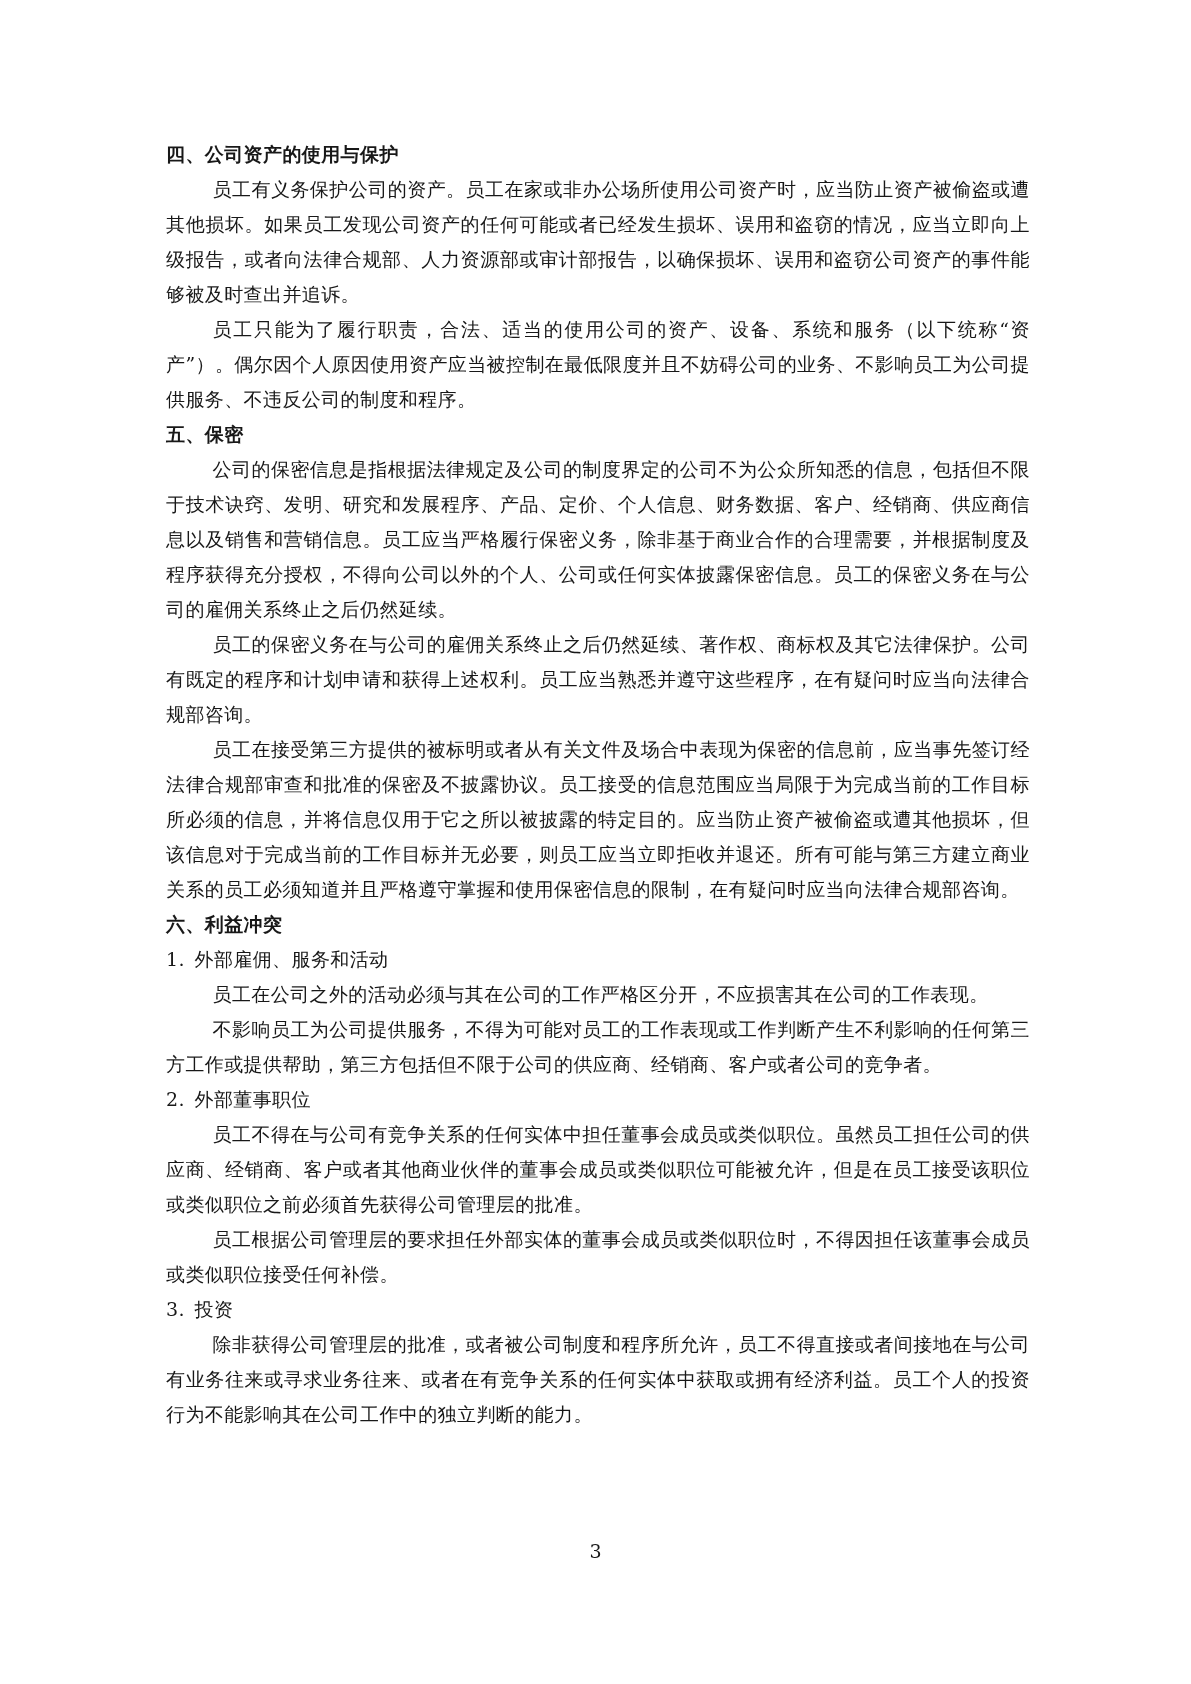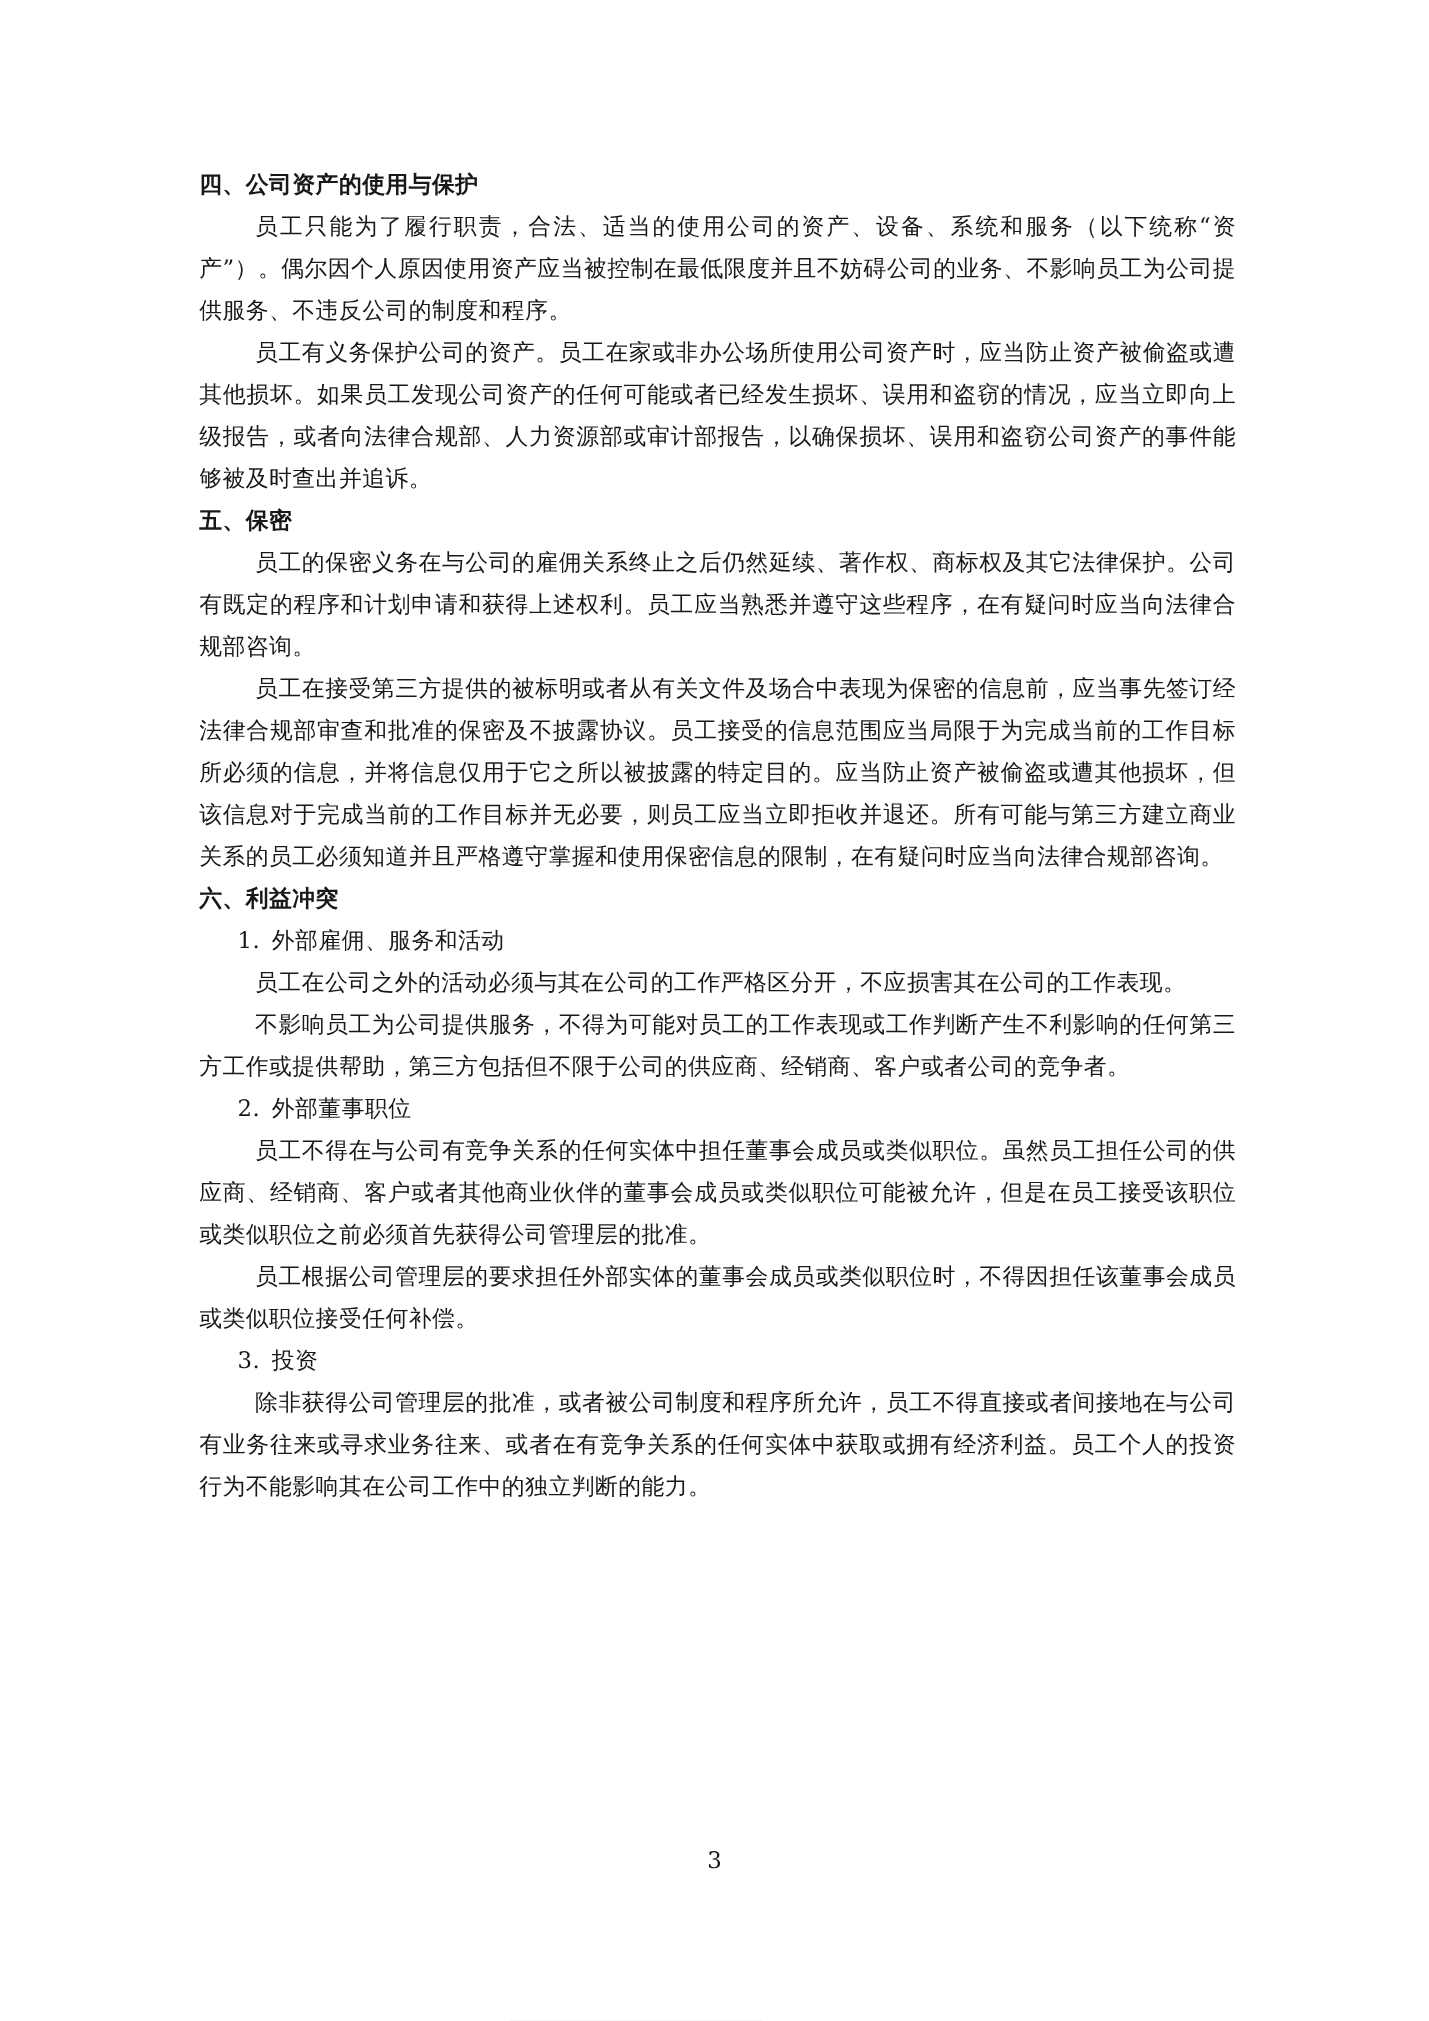--- a/index.html
+++ b/index.html
@@ -35,21 +35,20 @@
     font-weight: bold;
     text-align: left;
     line-height: 35px;
   }
   .para {
     text-align: justify;
     text-indent: 2.45em;
   }
   .item {
     text-align: left;
-    margin-left: 32px;
   }
   .item .item-no {
     display: inline-block;
     min-width: 1.5em;
   }
   .page-number {
     position: absolute;
     top: 1534px;
     left: 0;
     width: 100%;
@@ -60,24 +59,25 @@
     font-family: "DejaVu Serif", "Liberation Serif", serif;
   }
 </style>
 </head>
 <body>
 
 <div class="page">
   <div class="content">
 
     <h2 class="heading">四、公司资产的使用与保护</h2>
+    <p class="para">员工有义务保护公司的资产。员工在家或非办公场所使用公司资产时，应当防止资产被偷盗或遭其他损坏。如果员工发现公司资产的任何可能或者已经发生损坏、误用和盗窃的情况，应当立即向上级报告，或者向法律合规部、人力资源部或审计部报告，以确保损坏、误用和盗窃公司资产的事件能够被及时查出并追诉。</p>
     <p class="para">员工只能为了履行职责，合法、适当的使用公司的资产、设备、系统和服务（以下统称“资产”）。偶尔因个人原因使用资产应当被控制在最低限度并且不妨碍公司的业务、不影响员工为公司提供服务、不违反公司的制度和程序。</p>
-    <p class="para">员工有义务保护公司的资产。员工在家或非办公场所使用公司资产时，应当防止资产被偷盗或遭其他损坏。如果员工发现公司资产的任何可能或者已经发生损坏、误用和盗窃的情况，应当立即向上级报告，或者向法律合规部、人力资源部或审计部报告，以确保损坏、误用和盗窃公司资产的事件能够被及时查出并追诉。</p>
 
     <h2 class="heading">五、保密</h2>
+    <p class="para">公司的保密信息是指根据法律规定及公司的制度界定的公司不为公众所知悉的信息，包括但不限于技术诀窍、发明、研究和发展程序、产品、定价、个人信息、财务数据、客户、经销商、供应商信息以及销售和营销信息。员工应当严格履行保密义务，除非基于商业合作的合理需要，并根据制度及程序获得充分授权，不得向公司以外的个人、公司或任何实体披露保密信息。员工的保密义务在与公司的雇佣关系终止之后仍然延续。</p>
     <p class="para">员工的保密义务在与公司的雇佣关系终止之后仍然延续、著作权、商标权及其它法律保护。公司有既定的程序和计划申请和获得上述权利。员工应当熟悉并遵守这些程序，在有疑问时应当向法律合规部咨询。</p>
     <p class="para">员工在接受第三方提供的被标明或者从有关文件及场合中表现为保密的信息前，应当事先签订经法律合规部审查和批准的保密及不披露协议。员工接受的信息范围应当局限于为完成当前的工作目标所必须的信息，并将信息仅用于它之所以被披露的特定目的。应当防止资产被偷盗或遭其他损坏，但该信息对于完成当前的工作目标并无必要，则员工应当立即拒收并退还。所有可能与第三方建立商业关系的员工必须知道并且严格遵守掌握和使用保密信息的限制，在有疑问时应当向法律合规部咨询。</p>
 
     <h2 class="heading">六、利益冲突</h2>
 
     <p class="item"><span class="item-no">1.</span><span>外部雇佣、服务和活动</span></p>
     <p class="para">员工在公司之外的活动必须与其在公司的工作严格区分开，不应损害其在公司的工作表现。</p>
     <p class="para">不影响员工为公司提供服务，不得为可能对员工的工作表现或工作判断产生不利影响的任何第三方工作或提供帮助，第三方包括但不限于公司的供应商、经销商、客户或者公司的竞争者。</p>
 
     <p class="item"><span class="item-no">2.</span><span>外部董事职位</span></p>

